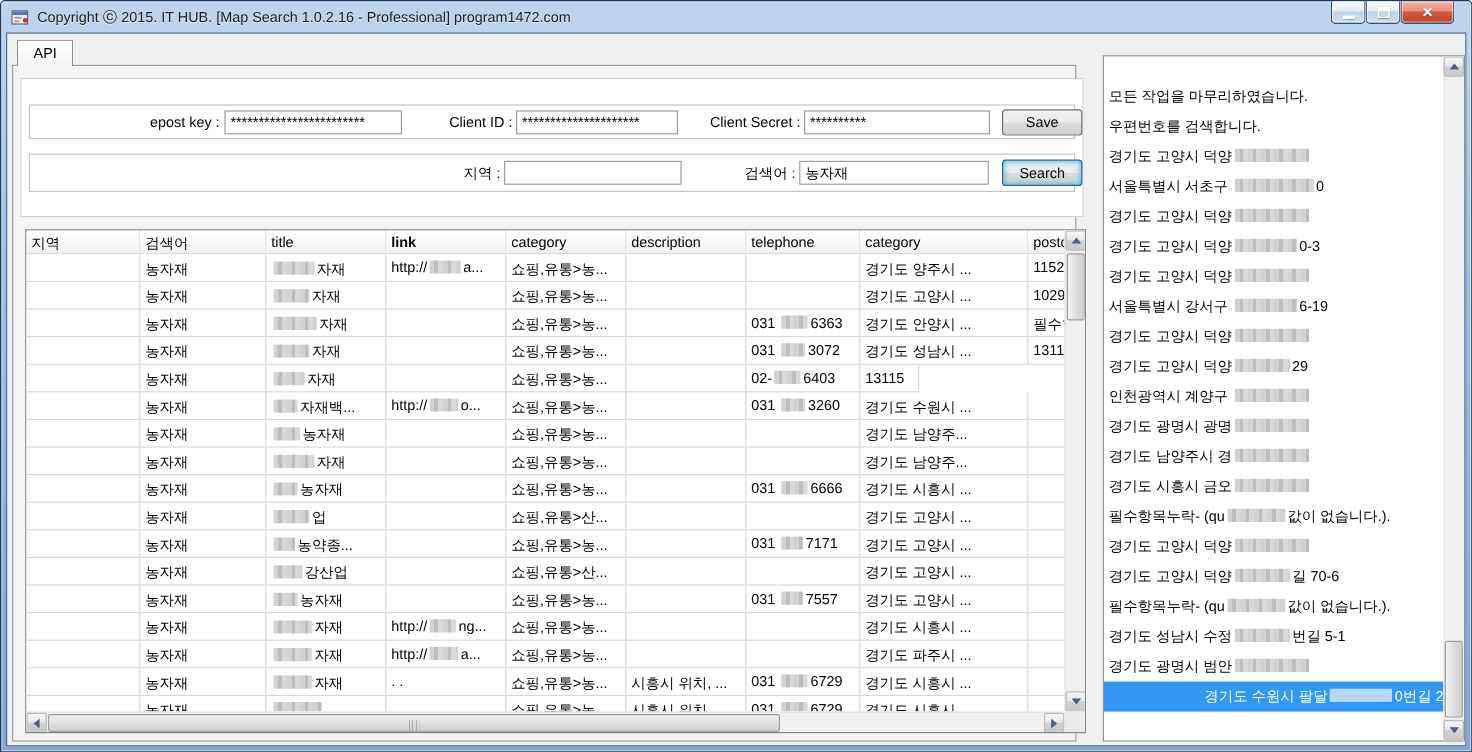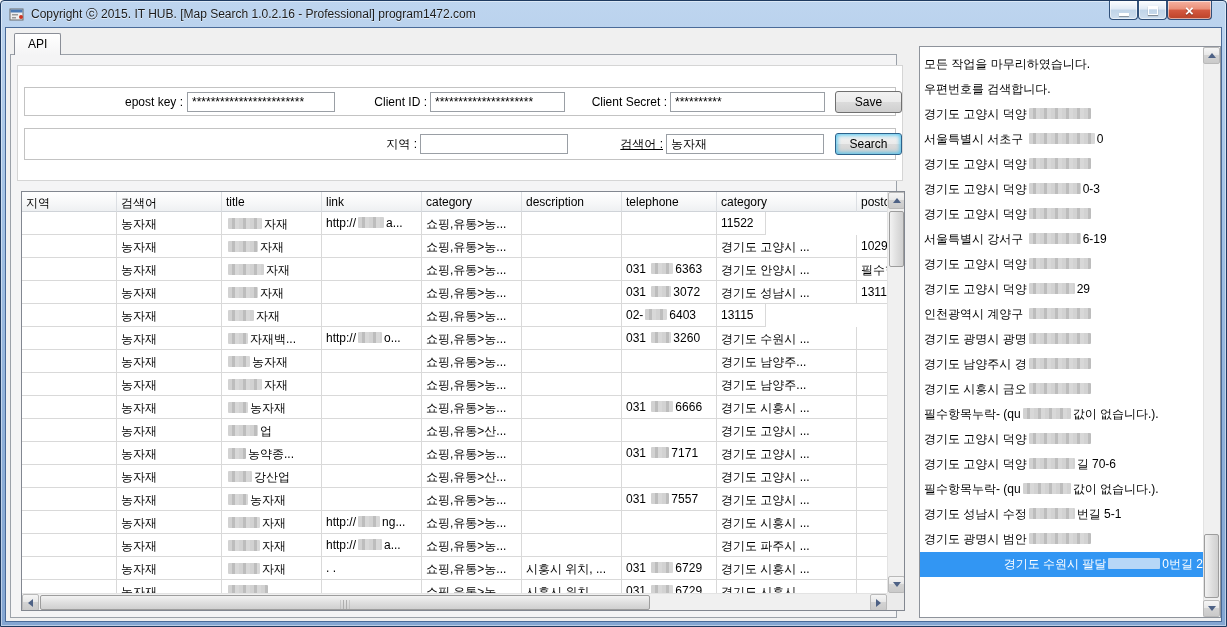--- a/index.html
+++ b/index.html
@@ -65,21 +65,21 @@
   .hscroll .sb-thumb{ background:linear-gradient(180deg,#f2f2f2,#dcdcdc 60%,#d0d0d0); }
   .tri-up{ width:0;height:0;border-left:4px solid transparent;border-right:4px solid transparent;border-bottom:5px solid #4d6185; }
   .tri-down{ width:0;height:0;border-left:4px solid transparent;border-right:4px solid transparent;border-top:5px solid #4d6185; }
   .tri-left{ width:0;height:0;border-top:4px solid transparent;border-bottom:4px solid transparent;border-right:5px solid #4d6185; }
   .tri-right{ width:0;height:0;border-top:4px solid transparent;border-bottom:4px solid transparent;border-left:5px solid #4d6185; }
   .gripper{ position:absolute; left:50%; top:4px; width:9px; height:9px; transform:translateX(-50%);
     background:repeating-linear-gradient(90deg,#aeaeae 0 1px,transparent 1px 3px); }
 
   
   .logbox{ position:absolute; left:913px; top:18px; width:302px; height:572px; background:#fff; border:1px solid #8e939b; overflow:hidden; }
-  .log-list{ position:absolute; left:0; top:0; width:283px; bottom:0; overflow:hidden; padding-top:5px; }
+  .log-list{ position:absolute; left:0; top:0; width:283px; bottom:0; overflow:hidden; padding-top:21px; }
   .log-item{ height:25px; line-height:25px; padding-left:4px; white-space:nowrap; overflow:hidden; }
   .log-item.selected{ color:#fff; }
   .log-item.selected .blur{ background:#cfe3f7; opacity:.85; }
   .list-vscroll{ position:absolute; right:0; top:0; bottom:0; width:17px; background:#f0f0f0; border-left:1px solid #e2e2e2; }
 </style>
 </head>
 <body>
 
 <div class="window">
   <div class="titlebar">
@@ -118,49 +118,50 @@
           <span class="fl" style="left:330px;width:72px;">Client ID :</span>
           <input class="ti" style="left: 405px; width: 135px;" value="*********************">
           <span class="fl" style="left:556px;width:86px;">Client Secret :</span>
           <input class="ti" style="left: 645px; width: 155px;" value="**********">
           <button class="btn" style="left:810px;top:3px;">Save</button>
         </div>
 
         <div class="field-box box2">
           <span class="fl" style="left:310px;width:82px;">지역 :</span>
           <input class="ti" style="left: 395px; width: 148px; top: 5px;" value="">
-          <span class="fl" style="left:556px;width:82px;text-decoration:underline;">검색어 :</span>
+          <span class="fl" style="left:556px;width:82px;">검색어 :</span>
           <input class="ti" style="left: 641px; width: 158px; top: 5px;" value="농자재">
           <button class="btn search" style="left:810px;top:4px;">Search</button>
         </div>
       </div>
 
       <div class="grid">
         <div class="grid-header">
           <div class="grid-header-inner">
               <div class="gh-cell" style="width: 95px;">지역</div>
               <div class="gh-cell" style="width: 105px;">검색어</div>
               <div class="gh-cell" style="width: 100px;">title</div>
-              <div class="gh-cell" style="width: 100px;">link</div>
+              <div class="gh-cell" style="width: 100px; font-weight: bold;">link</div>
               <div class="gh-cell" style="width: 100px;">category</div>
               <div class="gh-cell" style="width: 100px;">description</div>
               <div class="gh-cell" style="width: 95px;">telephone</div>
               <div class="gh-cell" style="width: 140px;">category</div>
               <div class="gh-cell" style="width: 49px;">postcd</div>
             </div>
         </div>
         <div class="grid-body">
             <div class="g-row">
               <div class="g-cell" style="width: 95px;"></div>
               <div class="g-cell" style="width: 105px;">농자재</div>
               <div class="g-cell" style="width: 100px;"><span class="blur" style="width: 34px;"></span>자재</div>
               <div class="g-cell" style="width: 100px;">http://<span class="blur" style="width: 26px;"></span>a...</div>
               <div class="g-cell" style="width: 100px;">쇼핑,유통&gt;농...</div>
               <div class="g-cell" style="width: 100px;"></div>
               <div class="g-cell" style="width: 95px;"></div>
+              <div class="g-cell" style="width: 140px;">경기도 양주시 ...</div>
               <div class="g-cell" style="width: 49px;">11522</div>
             </div>
             <div class="g-row">
               <div class="g-cell" style="width: 95px;"></div>
               <div class="g-cell" style="width: 105px;">농자재</div>
               <div class="g-cell" style="width: 100px;"><span class="blur" style="width: 30px;"></span>자재</div>
               <div class="g-cell" style="width: 100px;"></div>
               <div class="g-cell" style="width: 100px;">쇼핑,유통&gt;농...</div>
               <div class="g-cell" style="width: 100px;"></div>
               <div class="g-cell" style="width: 95px;"></div>

